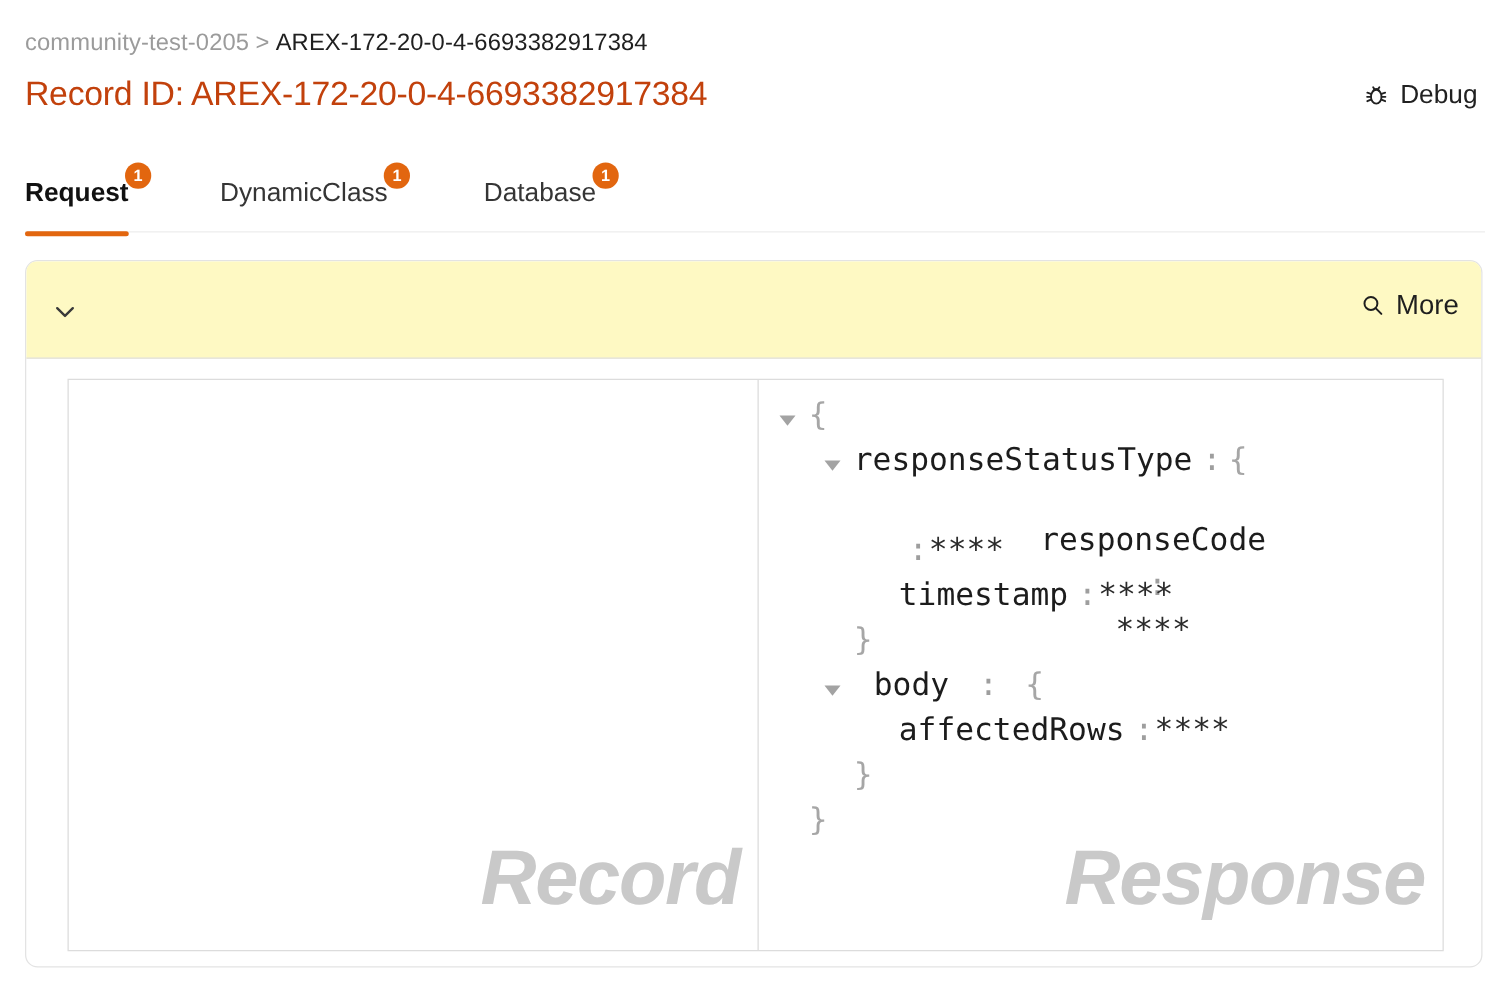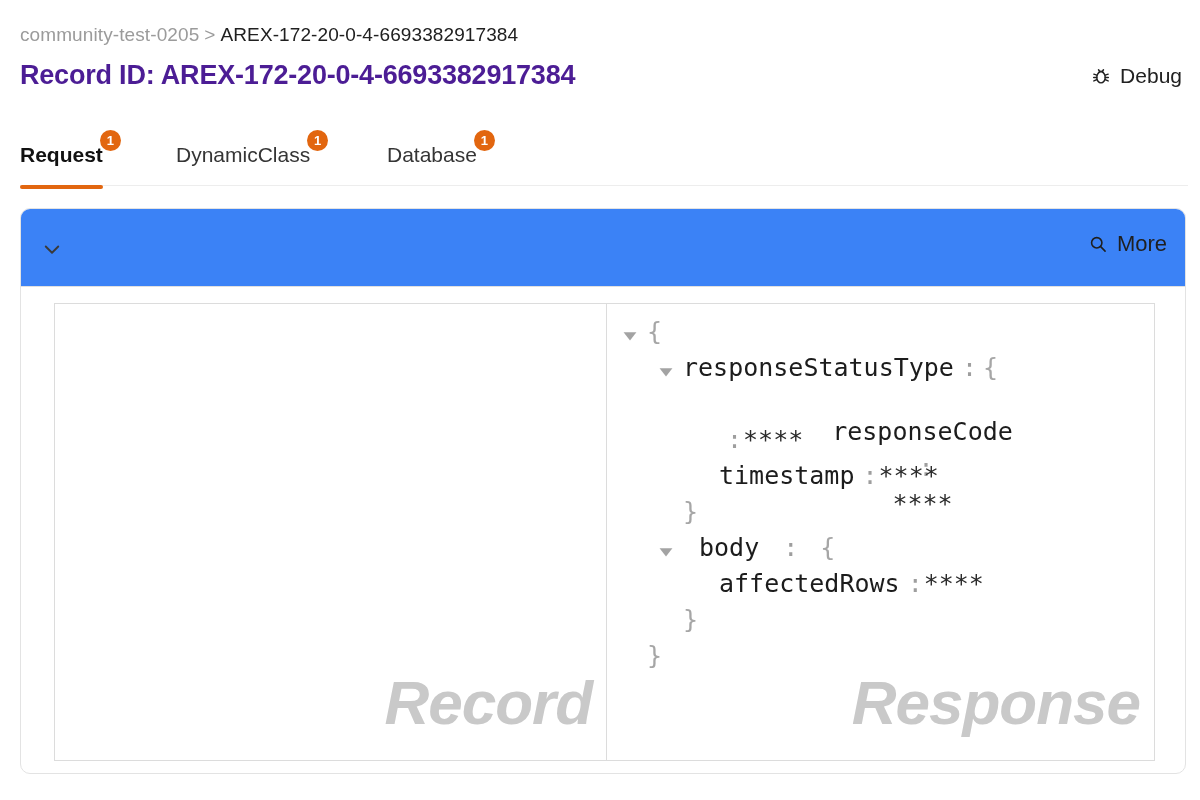--- a/index.html
+++ b/index.html
@@ -33,22 +33,22 @@
     position: absolute;
     left: 0; right: 0;
     top: 60px;
     height: 40px;
   }
   .page-title {
     position: absolute;
     left: 20px;
     top: 0;
     font-size: 27px;
-    font-weight: bold;
-    color: #4c1d95;
+    font-weight: normal;
+    color: #c2410c;
     letter-spacing: -0.2px;
     white-space: nowrap;
   }
   .debug-btn {
     position: absolute;
     right: 18px;
     top: 4px;
     display: flex;
     align-items: center;
     gap: 8px;
@@ -121,21 +121,21 @@
     border: 1px solid #e3e3e3;
     border-radius: 10px;
     background: #ffffff;
     box-sizing: border-box;
     overflow: hidden;
   }
   .card-header {
     position: absolute;
     left: 0; right: 0; top: 0;
     height: 78px;
-    background: #3b82f6;
+    background: #fef9c3;
     border-bottom: 1px solid #e0e0e0;
     box-sizing: border-box;
   }
   .collapse-toggle {
     position: absolute;
     left: 16px;
     top: 25px;
     width: 30px;
     height: 30px;
     cursor: pointer;

